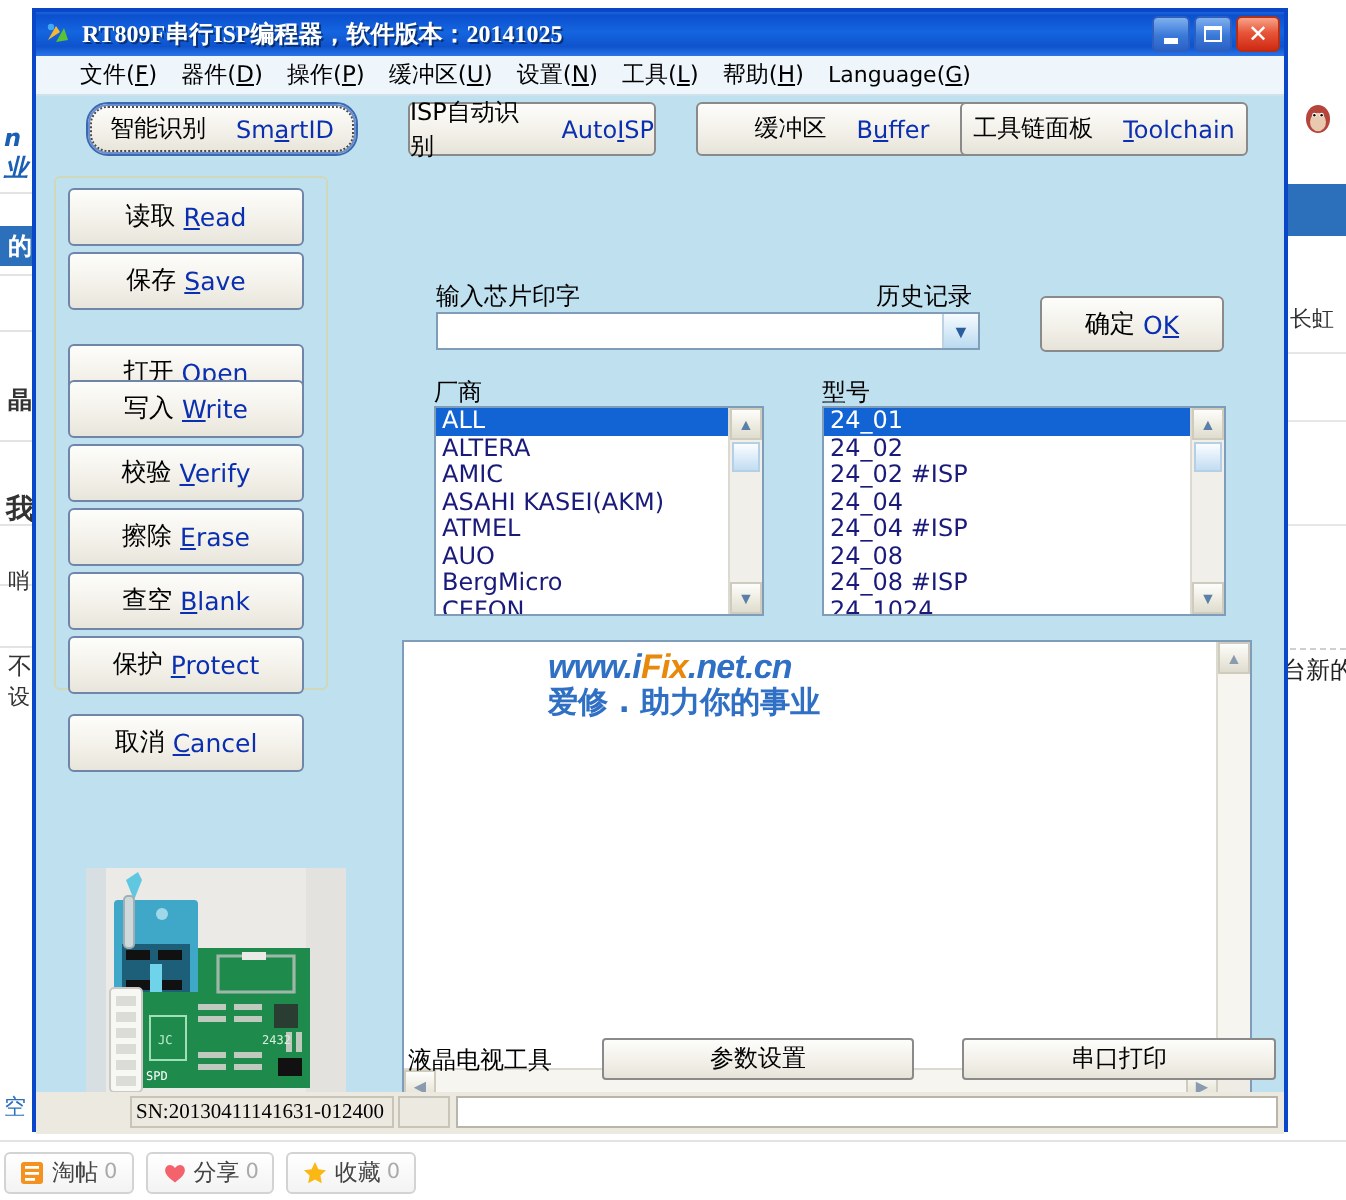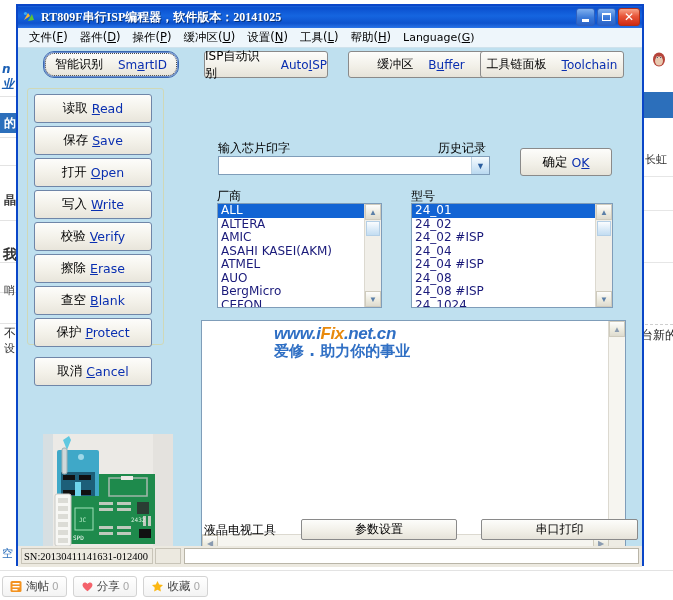--- a/index.html
+++ b/index.html
@@ -82,21 +82,21 @@
   .win-btn.close {
     background: linear-gradient(180deg,#f7a489,#e8563a 45%,#cf2a14);
     border-color: #b33018; width: 22px;
   }
   .btn-glyph-min { width: 7px; height: 3px; background: #fff; margin-top: 6px; }
   .btn-glyph-max { width: 9px; height: 8px; border: 1px solid #fff; border-top-width: 2px; box-sizing: border-box; }
   .btn-glyph-close { font-size: 12px; font-weight: bold; line-height: 1; }
 
   .menubar {
     height: 19px; background: #eef6fb;
-    display: flex; align-items: center; padding-left: 5px;
+    display: flex; align-items: center; padding-left: 16px;
     font-size: 11.5px; color: #000;
     border-bottom: 1px solid #cfe2ec;
     font-family: "DejaVu Sans", sans-serif;
   }
   .menu-item { padding: 1px 6px; white-space: nowrap; cursor: default; }
   .menu-item .u { text-decoration: underline; }
 
   .client { position: relative; width: 100%; height: 519px; background: #bfe0ef; }
 
   
@@ -249,21 +249,21 @@
 
   .statusbar {
     position: absolute; left: 0; bottom: 0; width: 100%; height: 21px;
     background: #ece9e0; display: flex; align-items: center;
     box-sizing: border-box; padding: 2px 3px 3px 3px;
   }
   .status-cell {
     height: 16px; border: 1px solid #c8c4b8; background: #ece9e0;
     font-size: 10.5px; line-height: 15px; padding: 0 2px;
     font-family: "Liberation Serif","DejaVu Serif", serif;
-    color: #000; box-sizing: border-box; white-space: nowrap;
+    color: #000; box-sizing: border-box; white-space: nowrap; margin-left: 44px;
   }
   .status-cell.c1 { width: 132px; }
   .status-cell.c2 { width: 26px; margin-left: 2px; }
   .status-cell.c3 { flex: 1; margin-left: 3px; background: #fff; border: 1px solid #b9b5a8; }
 
   
   .sharebar {
     position: absolute; left: 0; top: 570px; width: 673px; height: 30px;
     background: #ffffff; border-top: 1px solid #e3e3e3;
     display: flex; align-items: center; padding-left: 2px; gap: 6px;
@@ -384,21 +384,21 @@
       <div class="leftgroup"></div>
 
       <div class="lbtn" style="top:46px">
           <span>读取</span>
           <span class="en"><u>R</u><span>ead</span></span>
         </div>
       <div class="lbtn" style="top:78px">
           <span>保存</span>
           <span class="en"><u>S</u><span>ave</span></span>
         </div>
-      <div class="lbtn" style="top:110px">
+      <div class="lbtn" style="top:124px">
           <span>打开</span>
           <span class="en"><u>O</u><span>pen</span></span>
         </div>
       <div class="lbtn" style="top:142px">
           <span>写入</span>
           <span class="en"><u>W</u><span>rite</span></span>
         </div>
       <div class="lbtn" style="top:174px">
           <span>校验</span>
           <span class="en"><u>V</u><span>erify</span></span>

